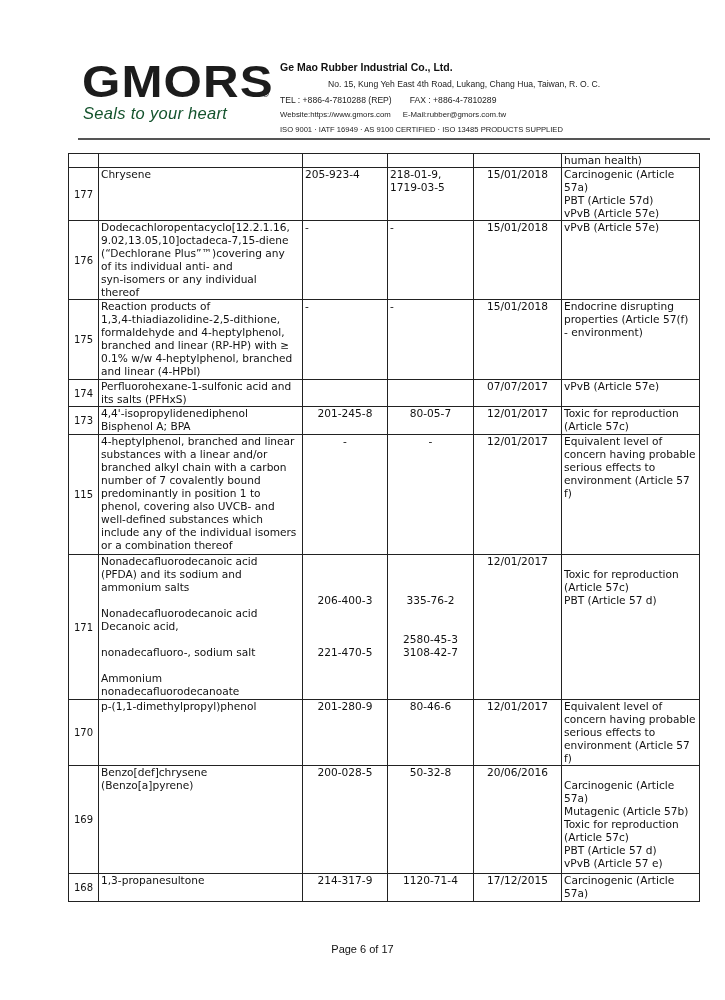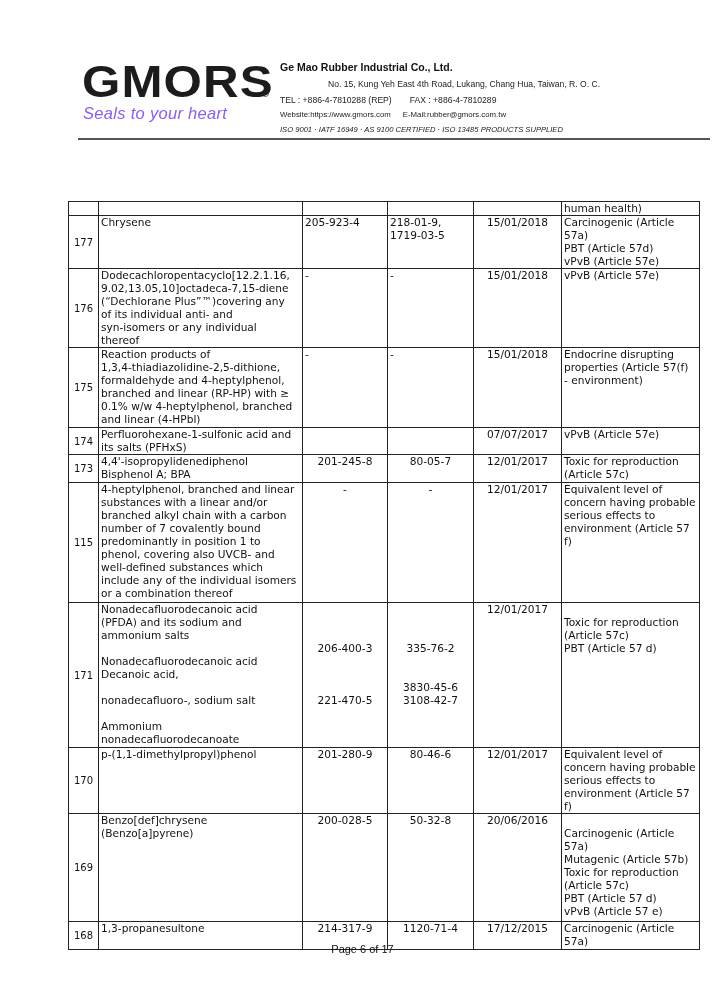--- a/index.html
+++ b/index.html
@@ -1,31 +1,31 @@
 <!DOCTYPE html>
 <html><head>
 <meta charset="utf-8">
 <style>
   html, body { margin: 0; padding: 0; background: #ffffff; }
   body { width: 725px; height: 1000px; position: relative; overflow: hidden; font-family: "DejaVu Sans", sans-serif; color: #111; }
 
   .header { position: absolute; left: 10px; top: 0; width: 725px; height: 140px; }
   .logo { position: absolute; left: 72px; top: 60px; font-family: "Liberation Sans", sans-serif; font-weight: 900; font-size: 44px; letter-spacing: 1px; color: #1c1c1c; line-height: 44px; transform: scaleX(1.12); transform-origin: left top; }
   .reg { position: absolute; left: 251px; top: 89px; font-size: 9px; color: #222; }
-  .tagline { position: absolute; left: 73px; top: 104px; font-family: "Liberation Sans", sans-serif; font-style: italic; font-size: 16.5px; color: #8b5cf6; letter-spacing: 0.3px; }
+  .tagline { position: absolute; left: 73px; top: 104px; font-family: "Liberation Sans", sans-serif; font-style: italic; font-size: 16.5px; color: #14532d; letter-spacing: 0.3px; }
   .co-name { position: absolute; left: 270px; top: 61px; font-family: "Liberation Sans", sans-serif; font-weight: bold; font-size: 10.5px; color: #111; }
   .co-line { position: absolute; left: 270px; font-family: "Liberation Sans", sans-serif; font-size: 8.6px; color: #222; white-space: nowrap; }
   .co-line.l1 { top: 79px; padding-left: 48px; }
   .co-line.l2 { top: 95px; }
   .co-line.l3 { top: 110px; font-size: 7.8px; text-align: right; }
-  .co-line.l4 { top: 125px; font-size: 7.6px; font-style: italic; }
+  .co-line.l4 { top: 125px; font-size: 7.6px; }
   .co-line span.gap { display: inline-block; width: 18px; }
   .header-rule { position: absolute; left: 68px; top: 138px; width: 632px; height: 0; border-top: 2px solid #555; }
 
-  table.reach { position: absolute; left: 68px; top: 153px; width: 631px; border-collapse: collapse; table-layout: fixed; font-family: "DejaVu Sans", sans-serif; font-size: 10.6px; line-height: 13px; margin-top: 48px; }
+  table.reach { position: absolute; left: 68px; top: 153px; width: 631px; border-collapse: collapse; table-layout: fixed; font-family: "DejaVu Sans", sans-serif; font-size: 10.6px; line-height: 13px; }
   table.reach td { border: 1.5px solid #222; padding: 0 2px; vertical-align: top; }
   table.reach td.num { vertical-align: middle; font-size: 10px; text-align: center; padding: 0; }
   table.reach td.ctr { text-align: center; }
   col.c0 { width: 30px; } col.c1 { width: 204px; } col.c2 { width: 85px; } col.c3 { width: 86px; } col.c4 { width: 88px; } col.c5 { width: 138px; }
   .ln { display: block; white-space: pre-wrap; }
   .blank { display: block; height: 13px; }
 
   .footer { position: absolute; left: 0; top: 943px; width: 725px; text-align: center; font-family: "Liberation Sans", sans-serif; font-size: 11px; color: #111; }
 </style>
 </head>
@@ -217,21 +217,21 @@
           <span class="ln blank"></span>
           <span class="ln">221-470-5</span>
         </td>
         <td class="ctr">
           <span class="ln blank"></span>
           <span class="ln blank"></span>
           <span class="ln blank"></span>
           <span class="ln">335-76-2</span>
           <span class="ln blank"></span>
           <span class="ln blank"></span>
-          <span class="ln">3830-45-6</span>
+          <span class="ln">2580-45-3</span>
           <span class="ln">3108-42-7</span>
         </td>
         <td class="ctr">12/01/2017</td>
         <td>
           <span class="ln blank"></span>
           <span class="ln">Toxic for reproduction</span>
           <span class="ln">(Article 57c)</span>
           <span class="ln">PBT (Article 57 d)</span>
         </td>
       </tr>

